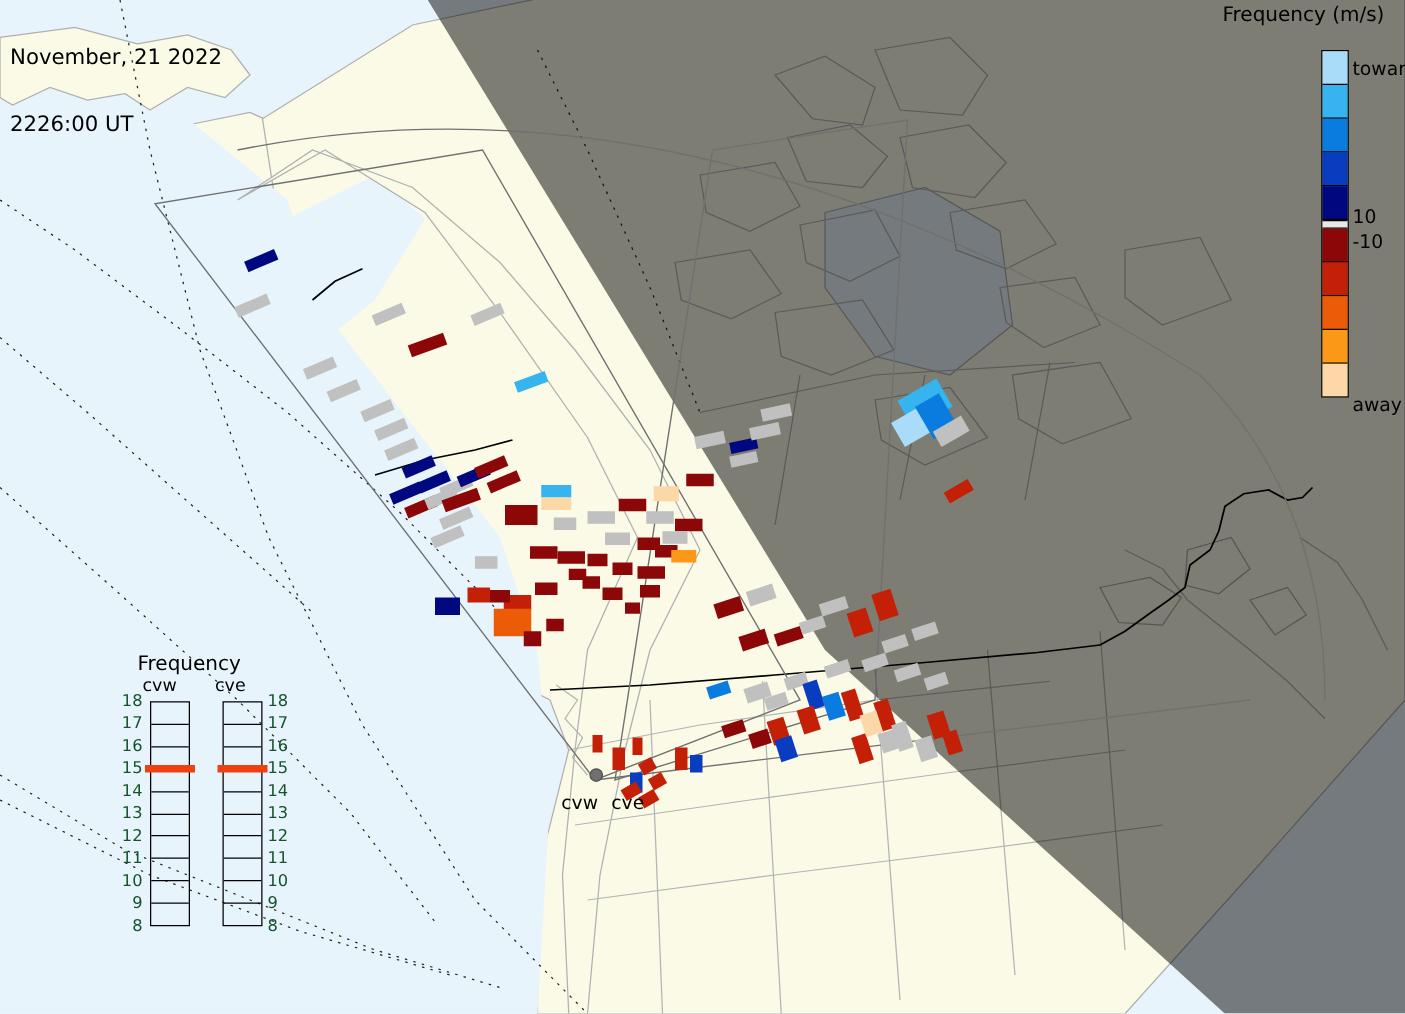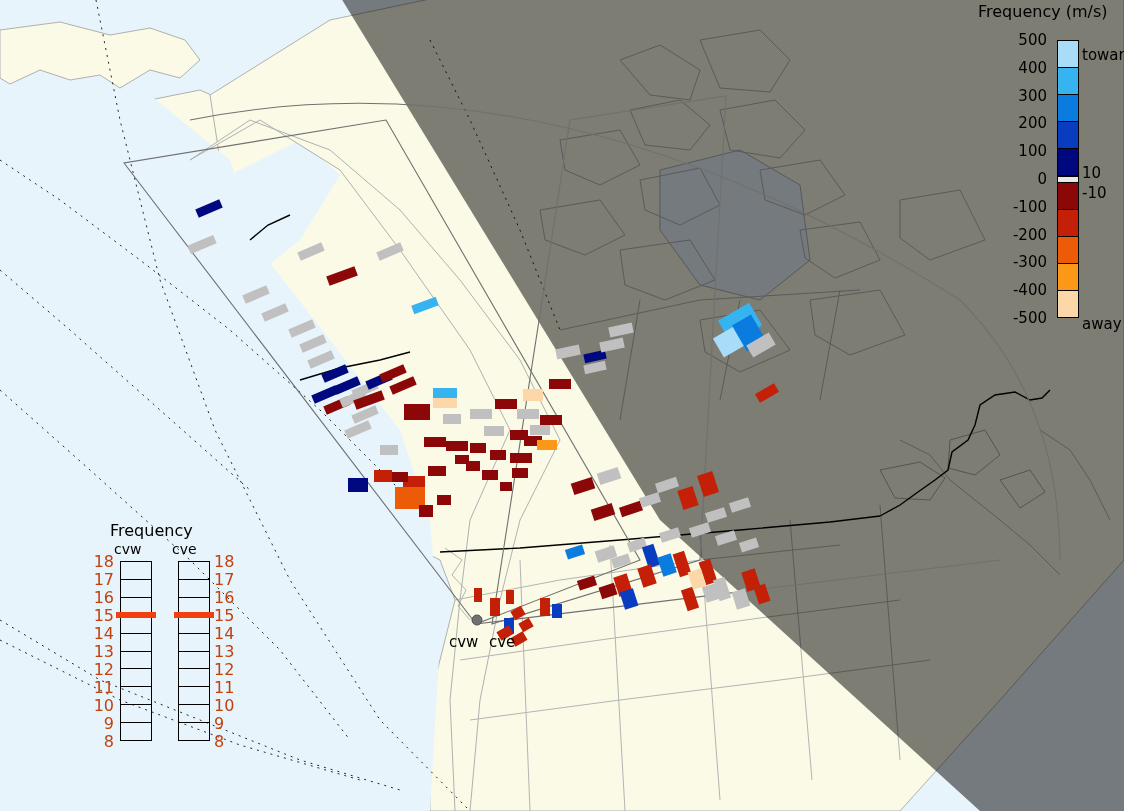--- a/index.html
+++ b/index.html
@@ -160,22 +160,22 @@
   .freq-ticks {
     position: absolute;
     top: 40px;
     width: 26px;
     height: 180px;
   }
   #freq-ticks-cvw { left: 2px; }
   #freq-ticks-cve { left: 124px; }
   .freq-tick {
     position: absolute;
-    font-size: 16px;
-    color: #c2410c;
+    font-size: 13px;
+    color: #14532d;
     transform: translateY(-50%);
     white-space: nowrap;
   }
   #freq-ticks-cvw .freq-tick { right: 2px; }
   #freq-ticks-cve .freq-tick { left: 2px; }
 
   
   .radar-label {
     position: absolute;
     font-size: 15px;
@@ -408,48 +408,39 @@
           <rect x="716" y="328" width="36" height="22" fill="#a8dcf8" transform="rotate(-30 734 339)"></rect>
           <rect x="738" y="318" width="22" height="30" fill="#0a7ce0" transform="rotate(-30 749 333)"></rect>
           <rect x="748" y="338" width="26" height="14" fill="#c0c0c0" transform="rotate(-30 761 345)"></rect>
           <rect x="756" y="388" width="22" height="10" fill="#c42008" transform="rotate(-30 767 393)"></rect>
         </g>
 
       <circle cx="477" cy="620" r="5" fill="#707070" stroke="#505050"></circle>
     </g>
   </svg>
 
+  <div class="overlay-text" id="timestamp">
+    <div>November, 21 2022</div>
+    <div>2226:00 UT</div>
+  </div>
 
   <div id="velocity-legend">
     <div id="velocity-title">Frequency (m/s)</div>
     <div id="colorbar">
         <div class="cb-band" style="background: rgb(168, 220, 248);"></div>
         <div class="cb-band" style="background: rgb(54, 180, 240);"></div>
         <div class="cb-band" style="background: rgb(10, 124, 224);"></div>
         <div class="cb-band" style="background: rgb(10, 60, 192);"></div>
         <div class="cb-band" style="background: rgb(0, 8, 128);"></div>
         <div class="cb-zero" style="background: rgb(232, 232, 232);"></div>
         <div class="cb-band" style="background: rgb(140, 8, 8);"></div>
         <div class="cb-band" style="background: rgb(196, 32, 8);"></div>
         <div class="cb-band" style="background: rgb(236, 92, 8);"></div>
         <div class="cb-band" style="background: rgb(252, 152, 24);"></div>
         <div class="cb-band" style="background: rgb(252, 216, 168);"></div>
-      </div>
-    <div id="cb-ticks">
-        <div class="cb-tick" style="top: 0px;">500</div>
-        <div class="cb-tick" style="top: 27.8px;">400</div>
-        <div class="cb-tick" style="top: 55.6px;">300</div>
-        <div class="cb-tick" style="top: 83.4px;">200</div>
-        <div class="cb-tick" style="top: 111.2px;">100</div>
-        <div class="cb-tick" style="top: 139px;">0</div>
-        <div class="cb-tick" style="top: 166.8px;">-100</div>
-        <div class="cb-tick" style="top: 194.6px;">-200</div>
-        <div class="cb-tick" style="top: 222.4px;">-300</div>
-        <div class="cb-tick" style="top: 250.2px;">-400</div>
-        <div class="cb-tick" style="top: 278px;">-500</div>
       </div>
     <div id="cb-side">
         <div class="cb-side-label" style="top: 15px;">toward</div>
         <div class="cb-side-label" style="top: 133px;">10</div>
         <div class="cb-side-label" style="top: 153px;">-10</div>
         <div class="cb-side-label" style="top: 284px;">away</div>
       </div>
   </div>
 
   <div id="frequency-legend">

